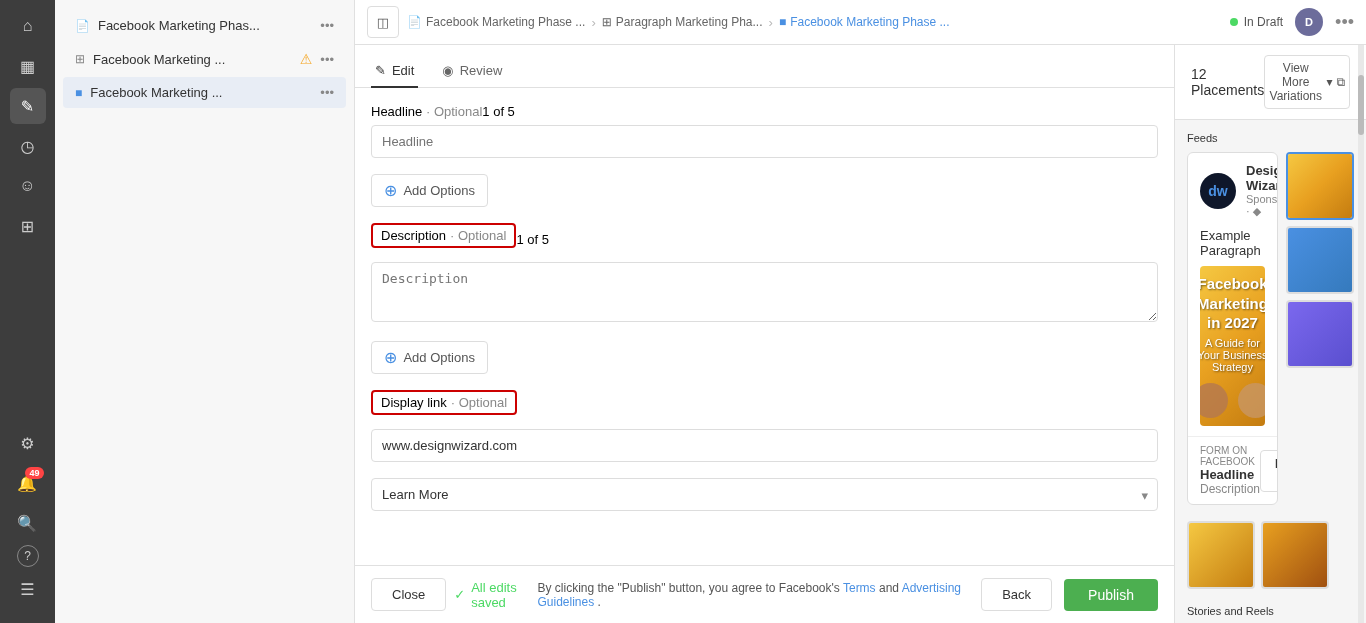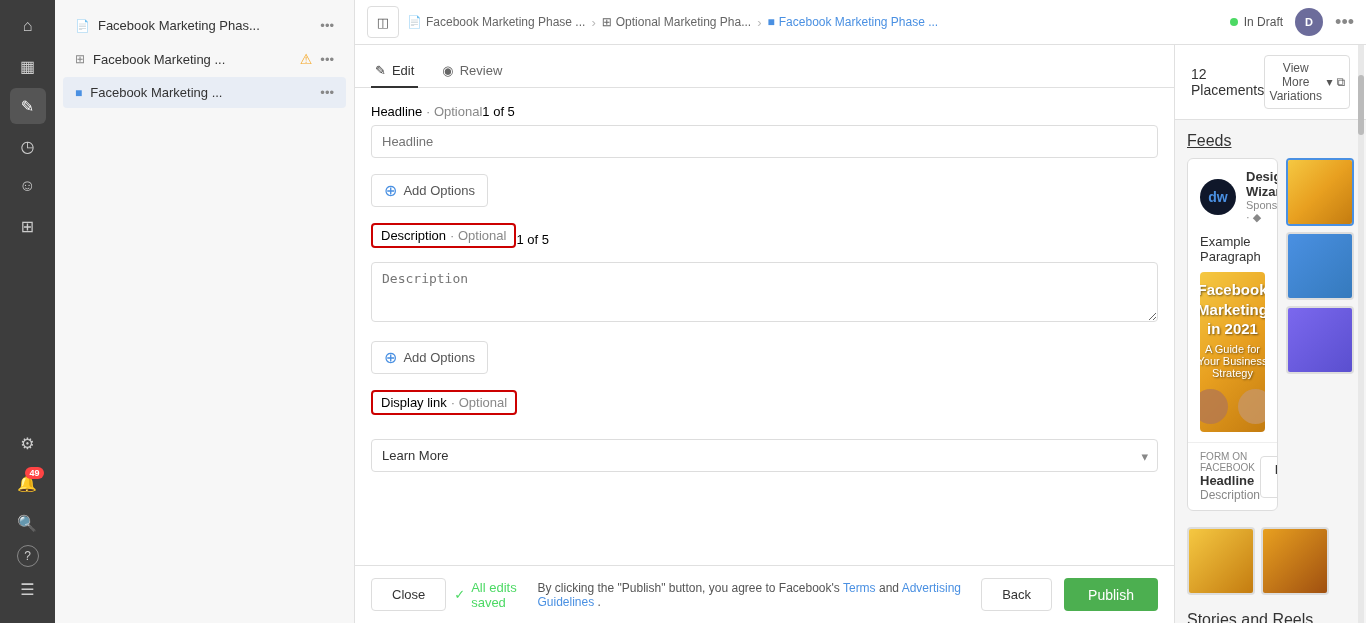--- a/index.html
+++ b/index.html
@@ -238,21 +238,21 @@
     .bottom-bar {
       background: white;
       border-top: 1px solid #e0e0e0;
       padding: 12px 16px;
       display: flex;
       align-items: center;
       justify-content: space-between;
       flex-shrink: 0;
     }
     .bottom-left { display: flex; align-items: center; gap: 8px; }
-    .bottom-right { display: flex; gap: 12px; }
+    .bottom-right { display: flex; align-items: center; gap: 12px; }
     .close-btn {
       padding: 8px 20px;
       border: 1px solid #ddd;
       border-radius: 4px;
       background: white;
       cursor: pointer;
       font-size: 13px;
       color: #333;
     }
     .saved-text {
@@ -309,25 +309,24 @@
     }
     .preview-content {
       flex: 1;
       overflow-y: auto;
       padding: 12px;
       position: relative;
     }
 
     .feeds-section { margin-bottom: 16px; }
     .section-heading {
-      font-size: 16px;
+      font-size: 11px;
       font-weight: 500;
       color: #333;
       margin-bottom: 8px;
-      text-decoration: underline;
     }
 
     .feed-preview-main {
       background: white;
       border: 1px solid #ddd;
       border-radius: 6px;
       overflow: hidden;
       margin-bottom: 8px;
     }
     .feed-preview-header {
@@ -445,21 +444,21 @@
   <div class="top-nav">
     <div class="nav-toggle-btn">◫</div>
     <div class="breadcrumb">
       <div class="breadcrumb-item">
         <span>📄</span>
         <span>Facebook Marketing Phase ...</span>
       </div>
       <span class="breadcrumb-sep">›</span>
       <div class="breadcrumb-item">
         <span>⊞</span>
-        <span>Optional Marketing Pha...</span>
+        <span>Paragraph Marketing Pha...</span>
       </div>
       <span class="breadcrumb-sep">›</span>
       <div class="breadcrumb-item active">
         <span>■</span>
         <span>Facebook Marketing Phase ...</span>
       </div>
     </div>
     <div class="nav-right">
       <div class="draft-badge">
         <div class="draft-dot"></div>
@@ -520,20 +519,21 @@
           <span>Add Options</span>
         </button>
 
         <div class="field-section" style="margin-top:16px;">
           <div class="field-label">
             <span class="highlighted-label">
               <span>Display link</span>
               <span style="color:#888;font-weight:normal;">· Optional</span>
             </span>
           </div>
+          <input class="field-input" type="text" value="www.designwizard.com" style="">
         </div>
 
         <div class="field-section" style="margin-top:16px;">
           <div class="select-wrapper">
             <select class="field-select">
               <option>Learn More</option>
               <option>Shop Now</option>
               <option>Sign Up</option>
               <option>Book Now</option>
               <option>Download</option>
@@ -589,21 +589,21 @@
                 <div class="advertiser-info">
                   <div class="advertiser-name">Design Wizard</div>
                   <div class="sponsored-text">Sponsored · ◆</div>
                 </div>
 
               </div>
               <div class="feed-body">
                 <div class="feed-body-text">Example Paragraph</div>
                 <div class="feed-image">
                   <div style="text-align:center;padding:10px;">
-                    <div style="color:white;font-size:15px;font-weight:bold;text-shadow:1px 1px 2px rgba(0,0,0,0.5);line-height:1.3;">Facebook Marketing in 2021</div>
+                    <div style="color:white;font-size:15px;font-weight:bold;text-shadow:1px 1px 2px rgba(0,0,0,0.5);line-height:1.3;">Facebook Marketing in 2027</div>
                     <div style="color:white;font-size:11px;margin-top:4px;text-shadow:1px 1px 2px rgba(0,0,0,0.5);">A Guide for Your Business Strategy</div>
                     <div style="display:flex;gap:10px;justify-content:center;margin-top:10px;">
                       <div style="width:35px;height:35px;border-radius:50%;background:rgba(180,120,80,0.8);"></div>
                       <div style="width:35px;height:35px;border-radius:50%;background:rgba(200,150,100,0.8);"></div>
                     </div>
                   </div>
                 </div>
               </div>
               <div class="feed-cta-bar">
                 <div class="cta-left">

